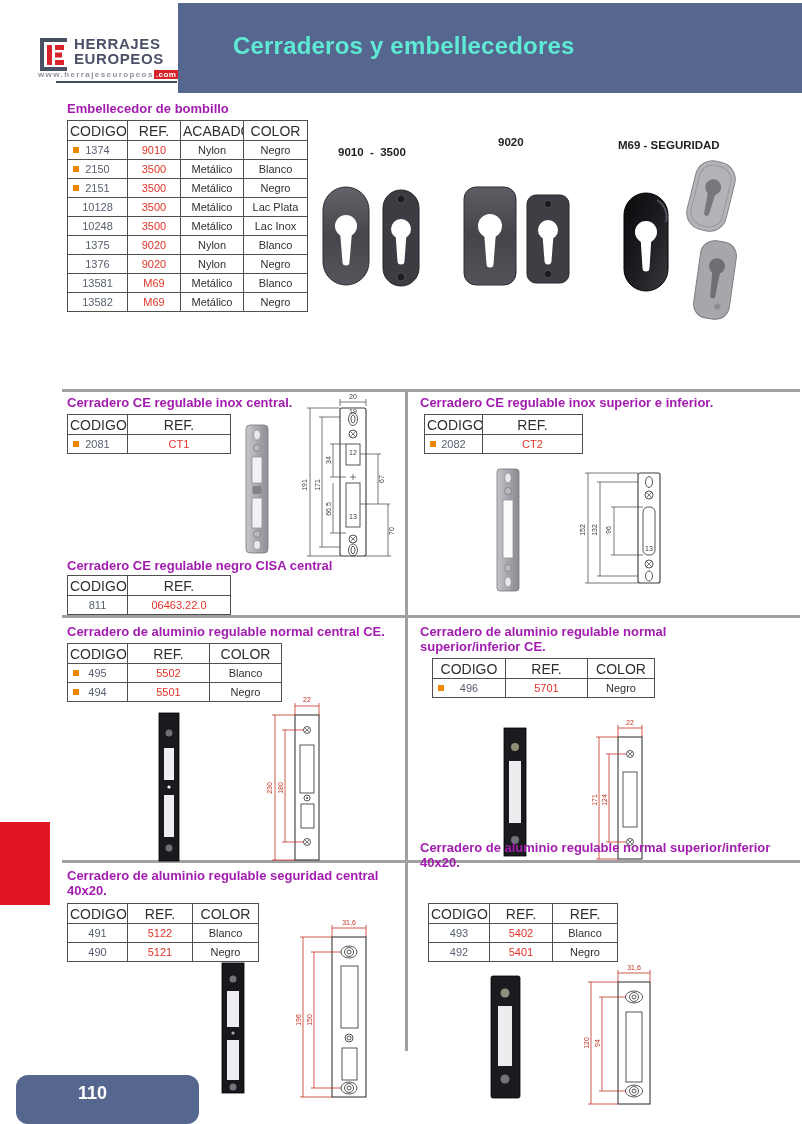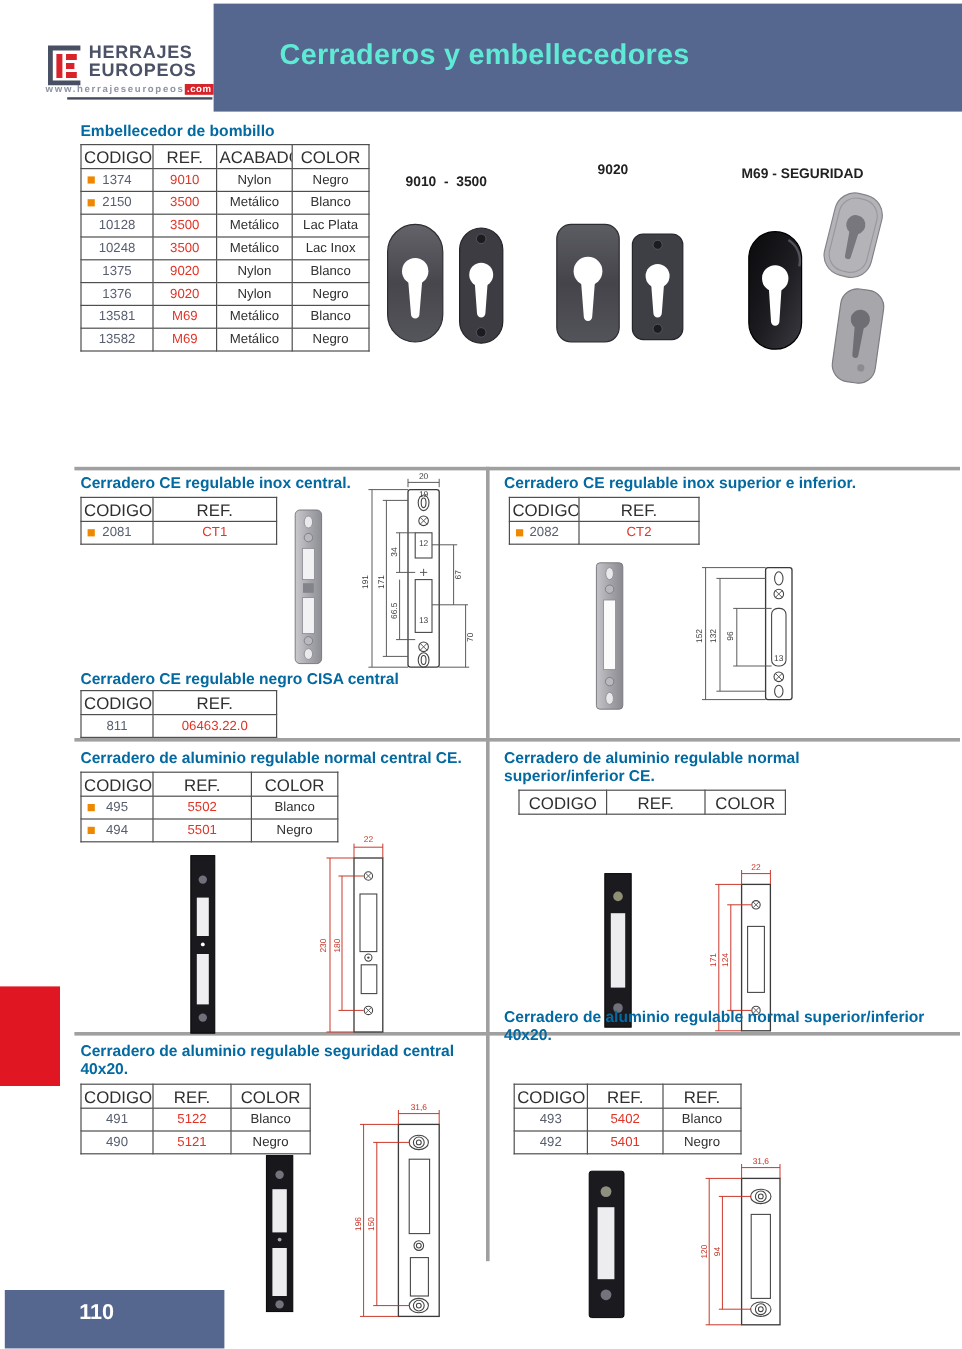--- a/index.html
+++ b/index.html
@@ -9,42 +9,42 @@
   
   .banner{position:absolute;left:178px;top:3px;width:624px;height:90px;background:#56678f;}
   .banner-title{position:absolute;left:55px;top:29px;font-weight:bold;font-size:24px;color:#5eead4;letter-spacing:0.2px;}
   .logo-text{position:absolute;left:74px;top:36px;font-weight:bold;font-size:15px;line-height:15px;
              color:#4b5166;letter-spacing:0.6px;}
   .logo-url{position:absolute;left:38px;top:70px;font-weight:bold;font-size:8px;letter-spacing:1.4px;color:#8d93a2;}
   .logo-tld{background:#d8232a;color:#fff;letter-spacing:0.5px;padding:0 2px;}
   .logo-rule{position:absolute;left:56px;top:81px;width:121px;height:2px;background:#444b5c;}
 
   
-  .sec-title{position:absolute;font-weight:bold;font-size:13px;color:#0369a1;line-height:15px;}
+  .sec-title{position:absolute;font-weight:bold;font-size:13px;color:#a21caf;line-height:15px;}
 
   
   table.tbl{position:absolute;border-collapse:collapse;background:#fff;table-layout:fixed;}
   table.tbl th,table.tbl td{border:1px solid #4f4f4f;font-size:11px;text-align:center;
         padding:0 2px;height:18px;white-space:nowrap;overflow:hidden;}
   table.tbl th{font-weight:normal;color:#2f2f2f;font-size:14px;height:19px;}
   td.codigo{color:#575e6e;position:relative;}
   td.ref{color:#e03427;}
   td.val{color:#2f2f2f;}
   .mk{position:absolute;left:5px;top:50%;margin-top:-3px;width:6px;height:6px;background:#ef8800;}
 
   
   .hline{position:absolute;height:3px;background:#a0a0a0;}
   .vline{position:absolute;width:3px;background:#a0a0a0;}
 
   
   .prod-label{position:absolute;font-weight:bold;font-size:11.5px;color:#222;white-space:pre;}
 
   
   .red-tab{position:absolute;left:0;top:822px;width:50px;height:83px;background:#e01623;}
-  .footer-bar{position:absolute;left:4px;top:1075px;width:183px;height:49px;background:#56678f;}
+  .footer-bar{position:absolute;left:16px;top:1075px;width:183px;height:49px;background:#56678f;border-radius:12px;}
   .page-num{position:absolute;left:62px;top:8px;font-weight:bold;font-size:18px;color:#fff;}
 
   svg{position:absolute;overflow:visible;}
   svg text.dim{font-family:"Liberation Sans",sans-serif;font-size:7px;fill:#3a3a3a;}
   svg text.dimr{font-family:"Liberation Sans",sans-serif;font-size:7px;fill:#c53022;}
   svg line.dml{stroke:#555;stroke-width:0.8;}
   svg line.dmlr{stroke:#c53022;stroke-width:0.8;}
   svg .plate{fill:#ffffff;stroke:#3a3a3a;stroke-width:1.1;}
   svg .feat{fill:none;stroke:#444;stroke-width:0.9;}
 </style>
@@ -89,20 +89,26 @@
           <td class="codigo"><span class="mk"></span><span>1374</span></td>
           <td class="ref">9010</td>
           <td class="val">Nylon</td>
           <td class="val">Negro</td>
         </tr>
       <tr>
           <td class="codigo"><span class="mk"></span><span>2150</span></td>
           <td class="ref">3500</td>
           <td class="val">Metálico</td>
           <td class="val">Blanco</td>
+        </tr>
+      <tr>
+          <td class="codigo"><span class="mk"></span><span>2151</span></td>
+          <td class="ref">3500</td>
+          <td class="val">Metálico</td>
+          <td class="val">Negro</td>
         </tr>
       <tr>
           <td class="codigo"><span>10128</span></td>
           <td class="ref">3500</td>
           <td class="val">Metálico</td>
           <td class="val">Lac Plata</td>
         </tr>
       <tr>
           <td class="codigo"><span>10248</span></td>
           <td class="ref">3500</td>
@@ -425,20 +431,25 @@
   <div class="sec-title" style="left:420px;top:624px;width:290px;">Cerradero de aluminio regulable normal superior/inferior CE.</div>
   <table class="tbl" style="left:432px;top:658px;width:209px;">
     <thead>
         <tr>
       <th style="width:68px">CODIGO</th>
       <th style="width:77px">REF.</th>
       <th style="width:62px">COLOR</th>
     </tr>
       </thead>
     <tbody>
+      <tr>
+        <td class="codigo"><span class="mk"></span><span>496</span></td>
+        <td class="ref">5701</td>
+          <td class="val">Negro</td>
+        </tr>
     </tbody>
   </table>
   <svg style="left:501px;top:727px;" width="28" height="130" viewBox="0 0 28 130">
     <rect x="3" y="1" width="22" height="128" fill="#1b1b1f" stroke="#000" stroke-width="0.8"></rect>
     <circle cx="14" cy="20" r="4" fill="#8f8f76"></circle>
     <rect x="8" y="34" width="12" height="62" fill="#ededef"></rect>
     <circle cx="14" cy="113" r="4" fill="#70707a"></circle>
   </svg>
   <svg style="left:594px;top:720px;" width="62" height="142" viewBox="0 0 62 142">
     <rect class="plate" x="24" y="17" width="24" height="122"></rect>

